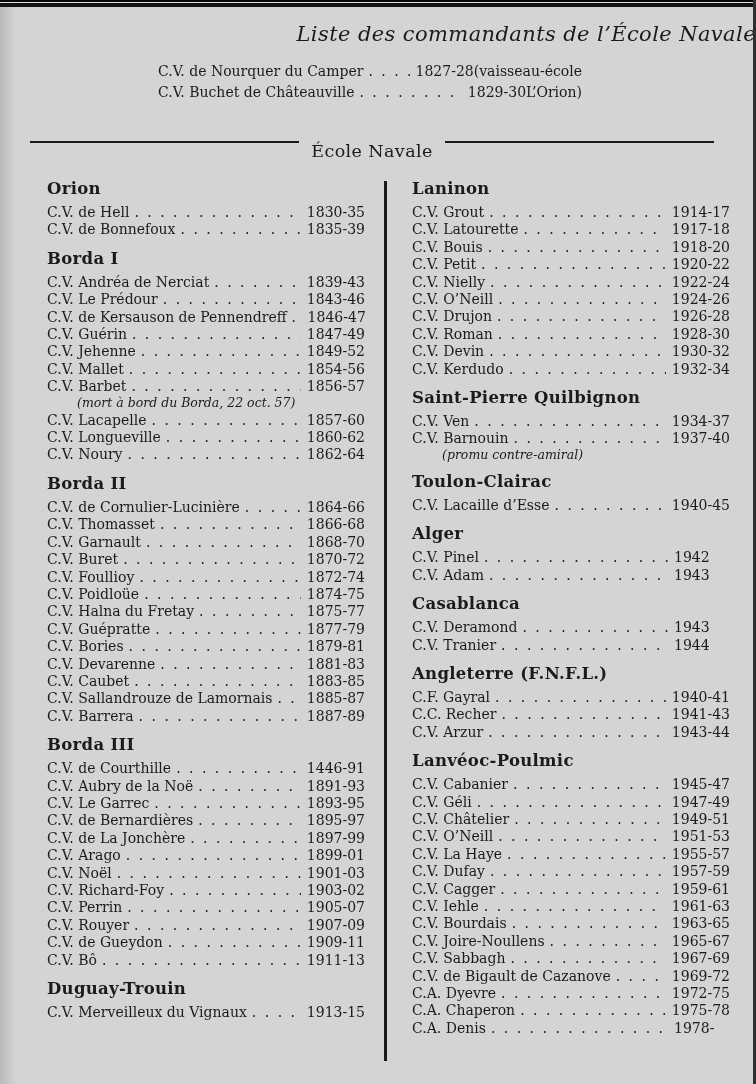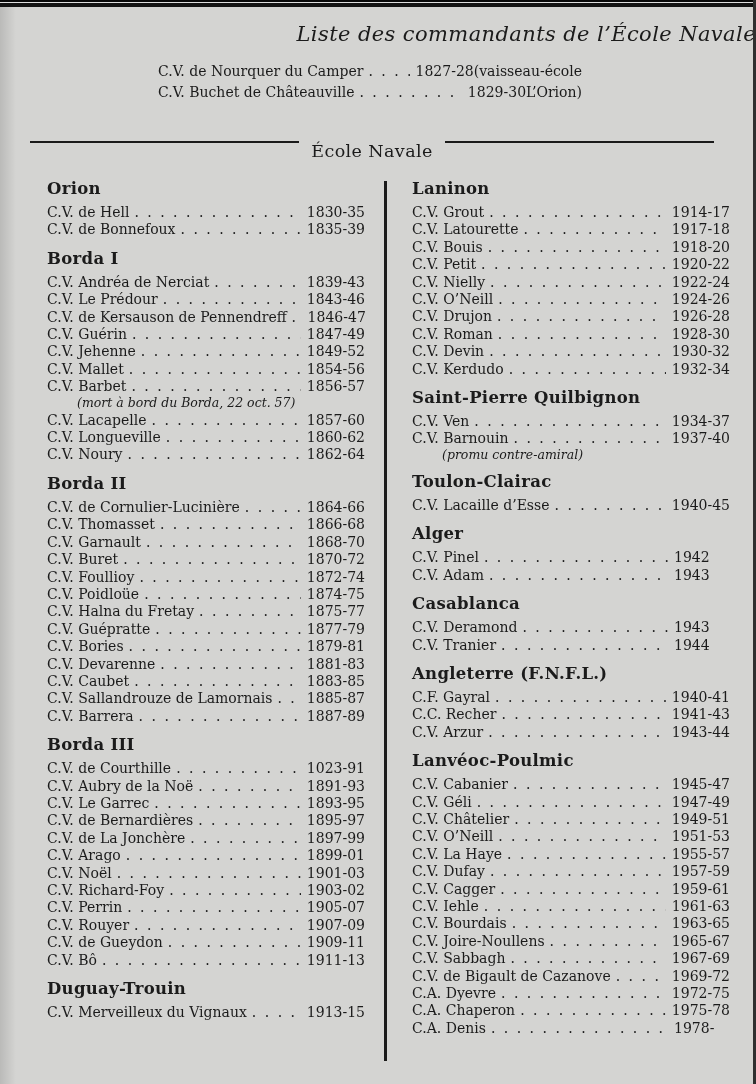--- a/index.html
+++ b/index.html
@@ -247,21 +247,21 @@
         </div>
         <div class="entry">
           <span class="name">C.V. Barrera</span>
           <span class="dots"></span>
           <span class="year">1887-89</span>
         </div>
         <div class="section-title">Borda III</div>
         <div class="entry">
           <span class="name">C.V. de Courthille</span>
           <span class="dots"></span>
-          <span class="year">1023-91</span>
+          <span class="year">1446-91</span>
         </div>
         <div class="entry">
           <span class="name">C.V. Aubry de la Noë</span>
           <span class="dots"></span>
           <span class="year">1891-93</span>
         </div>
         <div class="entry">
           <span class="name">C.V. Le Garrec</span>
           <span class="dots"></span>
           <span class="year">1893-95</span>

